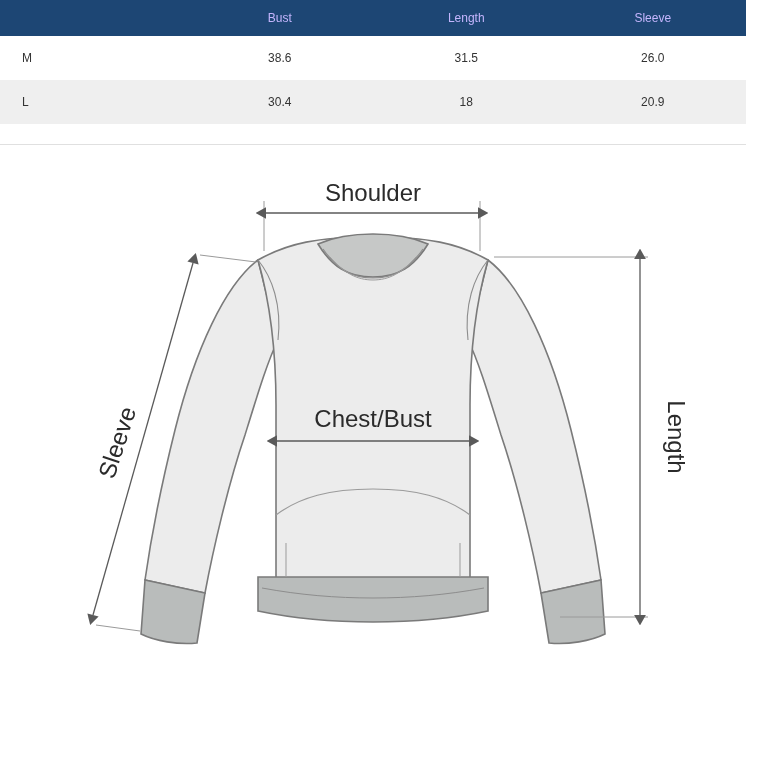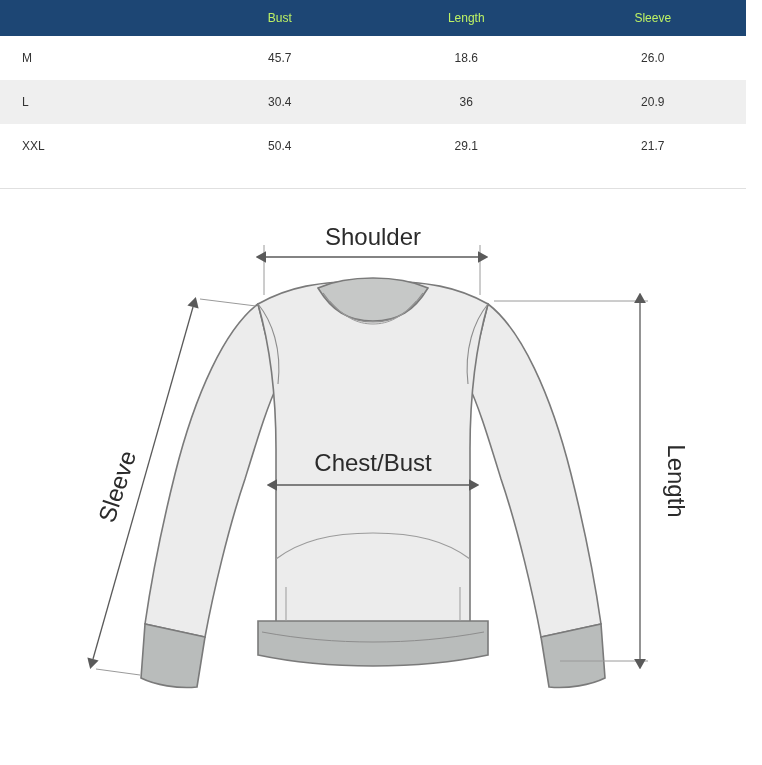--- a/index.html
+++ b/index.html
@@ -22,21 +22,21 @@
 
   
   .size-table {
     width: 746px;
     border-collapse: collapse;
     table-layout: fixed;
     margin: 0;
   }
   .size-table th {
     background: #1d4674;
-    color: #bef264;
+    color: #c4b5fd;
     font-size: 12px;
     font-weight: normal;
     height: 36px;
     text-align: center;
     padding: 0;
   }
   .size-table th.col-size {
     text-align: left;
     padding-left: 22px;
   }
@@ -90,35 +90,29 @@
       <tr>
         <th class="col-size"></th>
         <th>Bust</th>
         <th>Length</th>
         <th>Sleeve</th>
       </tr>
     </thead>
     <tbody>
       <tr>
         <td class="col-size">M</td>
-        <td>45.7</td>
-        <td>18.6</td>
+        <td>38.6</td>
+        <td>31.5</td>
         <td>26.0</td>
       </tr>
       <tr>
         <td class="col-size">L</td>
         <td>30.4</td>
-        <td>36</td>
+        <td>18</td>
         <td>20.9</td>
-      </tr>
-      <tr>
-        <td class="col-size">XXL</td>
-        <td>50.4</td>
-        <td>29.1</td>
-        <td>21.7</td>
       </tr>
     </tbody>
   </table>
 
   <div class="divider"></div>
 
   <div class="diagram-wrap">
     <svg width="762" height="520" viewBox="0 0 762 520" xmlns="http://www.w3.org/2000/svg">
       <defs>
         <marker id="arrL" markerWidth="9" markerHeight="9" refX="8" refY="4.5" orient="auto">

